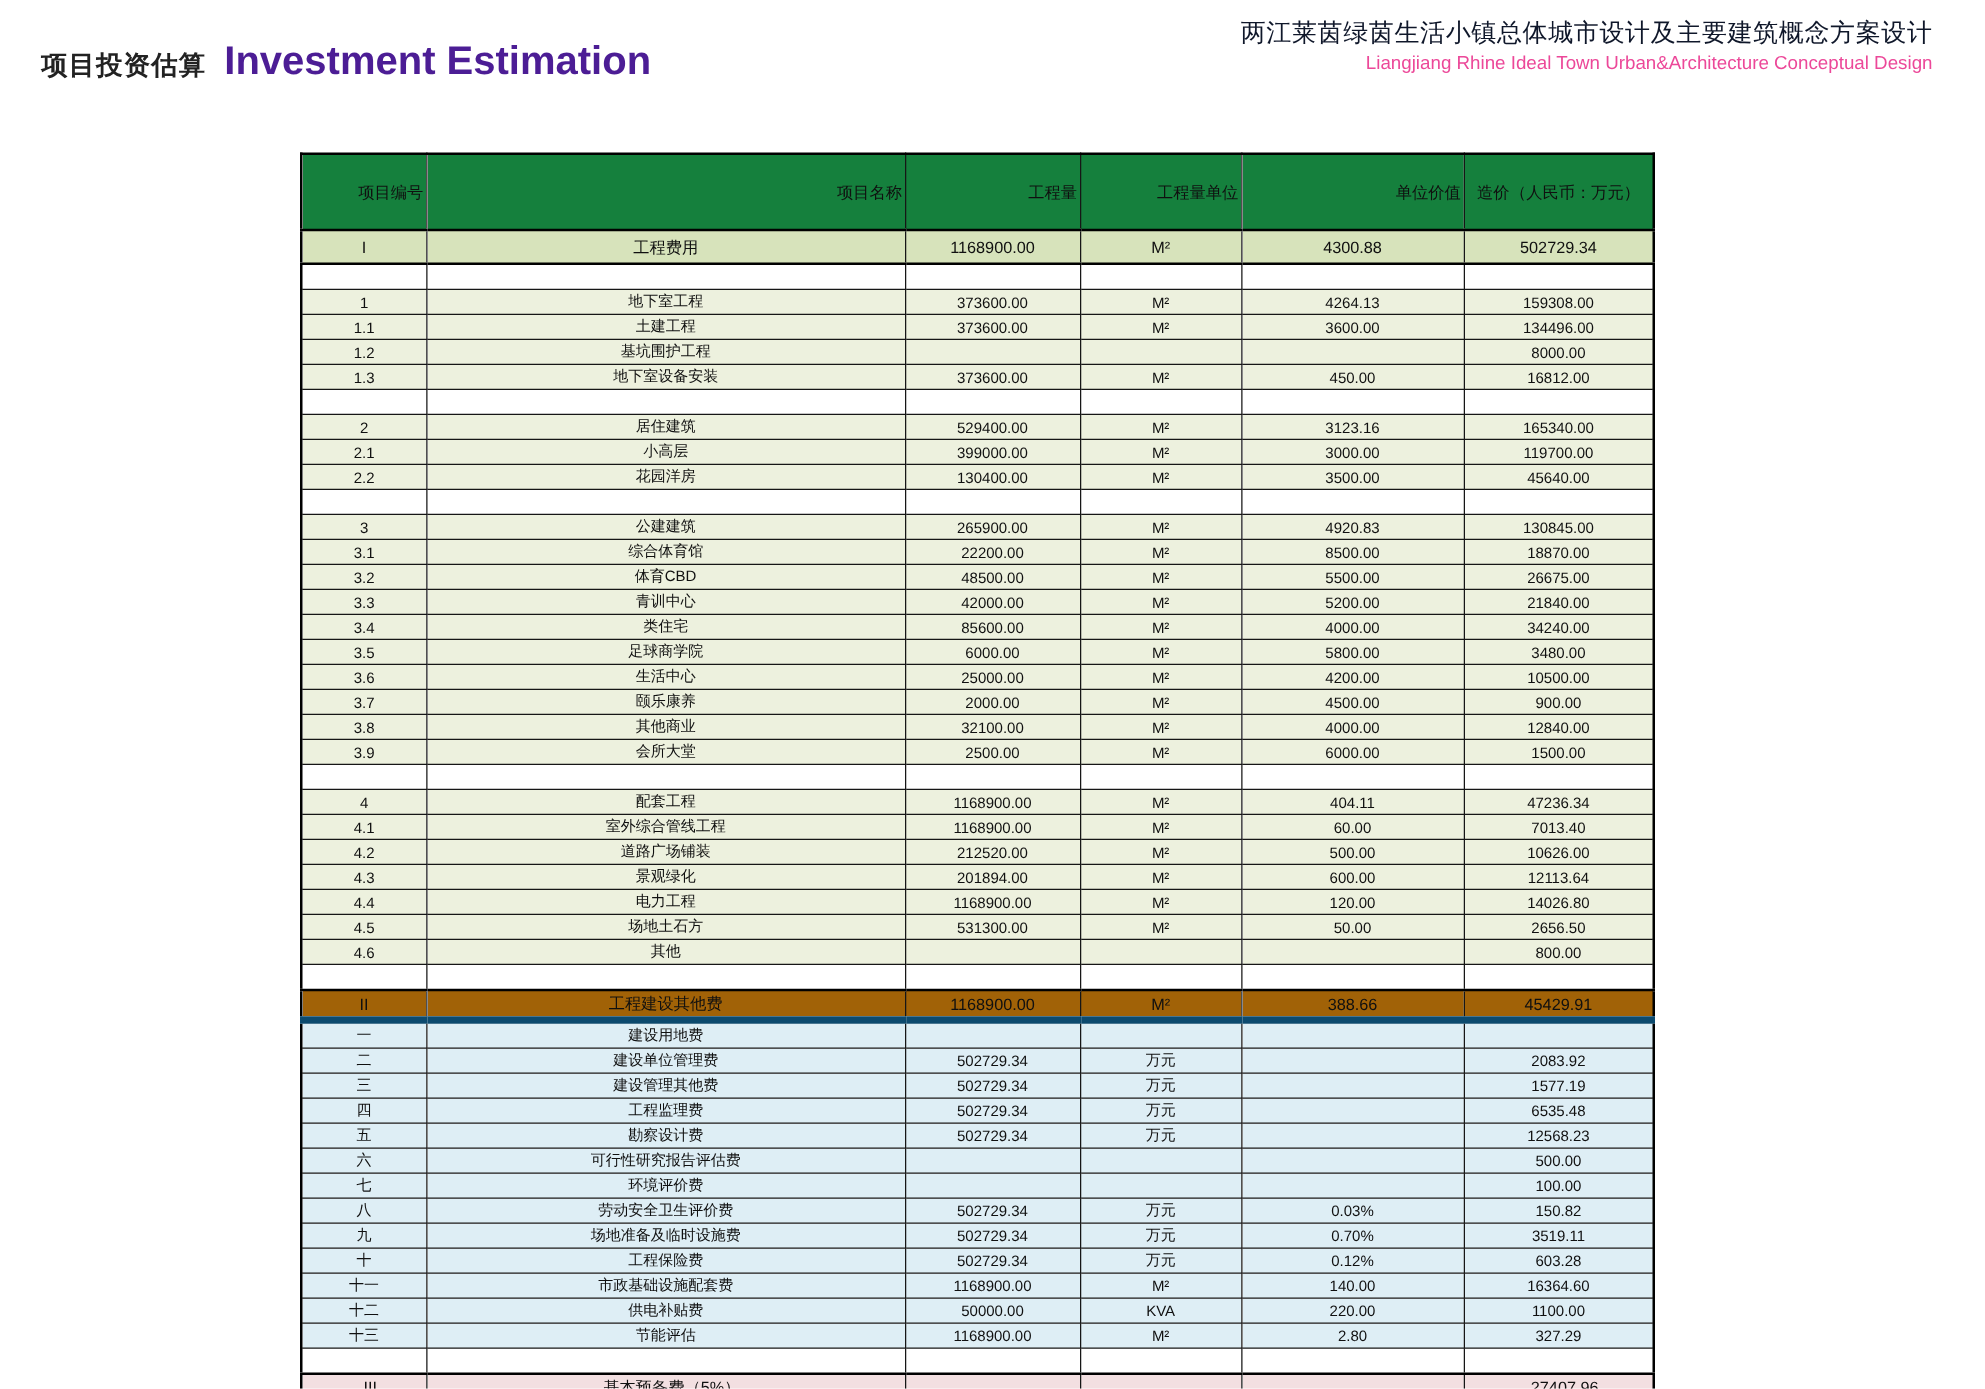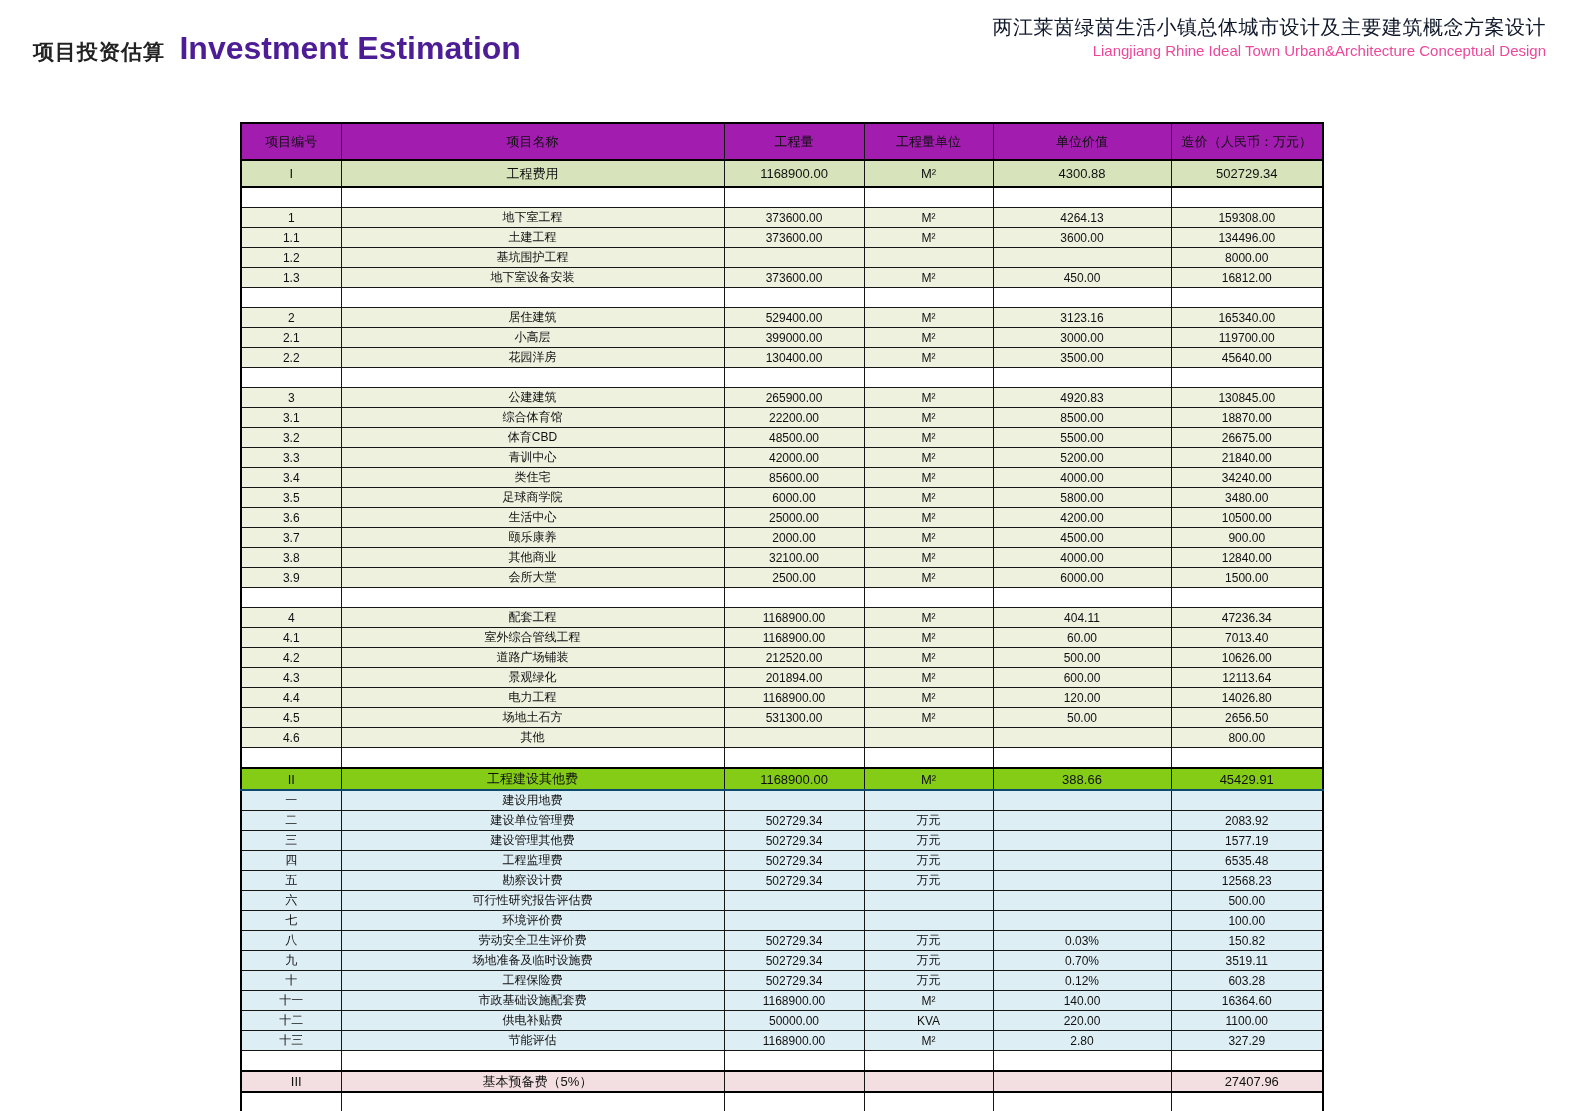--- a/index.html
+++ b/index.html
@@ -15,27 +15,27 @@
   .proj-zh { font-size:20px; font-weight:normal; color:#0f172a; letter-spacing:0.5px; }
   .proj-en { font-size:15px; color:#ec4899; font-weight:normal; }
   
   .table-wrap { position:absolute; left:240px; top:122px; }
   table { border-collapse:collapse; table-layout:fixed; width:1082px; border:2px solid #000; background:#fff; }
   th, td {
     border:1px solid #161616; text-align:center; vertical-align:middle;
     font-size:12px; color:#101010; padding:0 2px; height:19px;
     white-space:nowrap; overflow:hidden;
   }
-  thead th { height:27px; font-size:13px; font-weight:normal; background:#a21caf; }
-  th.cost-head { padding:4px 10px; }
+  thead th { height:27px; font-size:13px; font-weight:normal; background:#15803d;text-align:right; }
+  th.cost-head { padding:16px 10px; }
   .cost-head-inner { display:flex; justify-content:space-between; align-items:center; }
   
   tr.row-section-green td { background:#d7e3bb; height:25px; font-size:13px; border-top:2px solid #000; border-bottom:2px solid #000; }
   tr.row-green td         { background:#edf1de; }
-  tr.row-section-blue td  { background:#84cc16; height:20px; font-size:13px; border-top:2px solid #000; border-bottom:2px solid #0c4a6e; }
+  tr.row-section-blue td  { background:#a16207; height:20px; font-size:13px; border-top:2px solid #000; border-bottom:6px solid #0c4a6e; }
   tr.row-blue td          { background:#deeef5; }
   tr.row-section-pink td  { background:#f3dfe1; height:19px; font-size:13px; border-top:2px solid #000; border-bottom:2px solid #000;padding-left:12px; }
   tr.row-section-orange td{ background:#f8c28e; height:21px; font-size:13px; font-weight:bold; border-top:2px solid #000; border-bottom:2px solid #000; }
   tr.row-empty td         { background:#ffffff; }
 </style>
 </head>
 <body>
 
 <div class="page">
 

